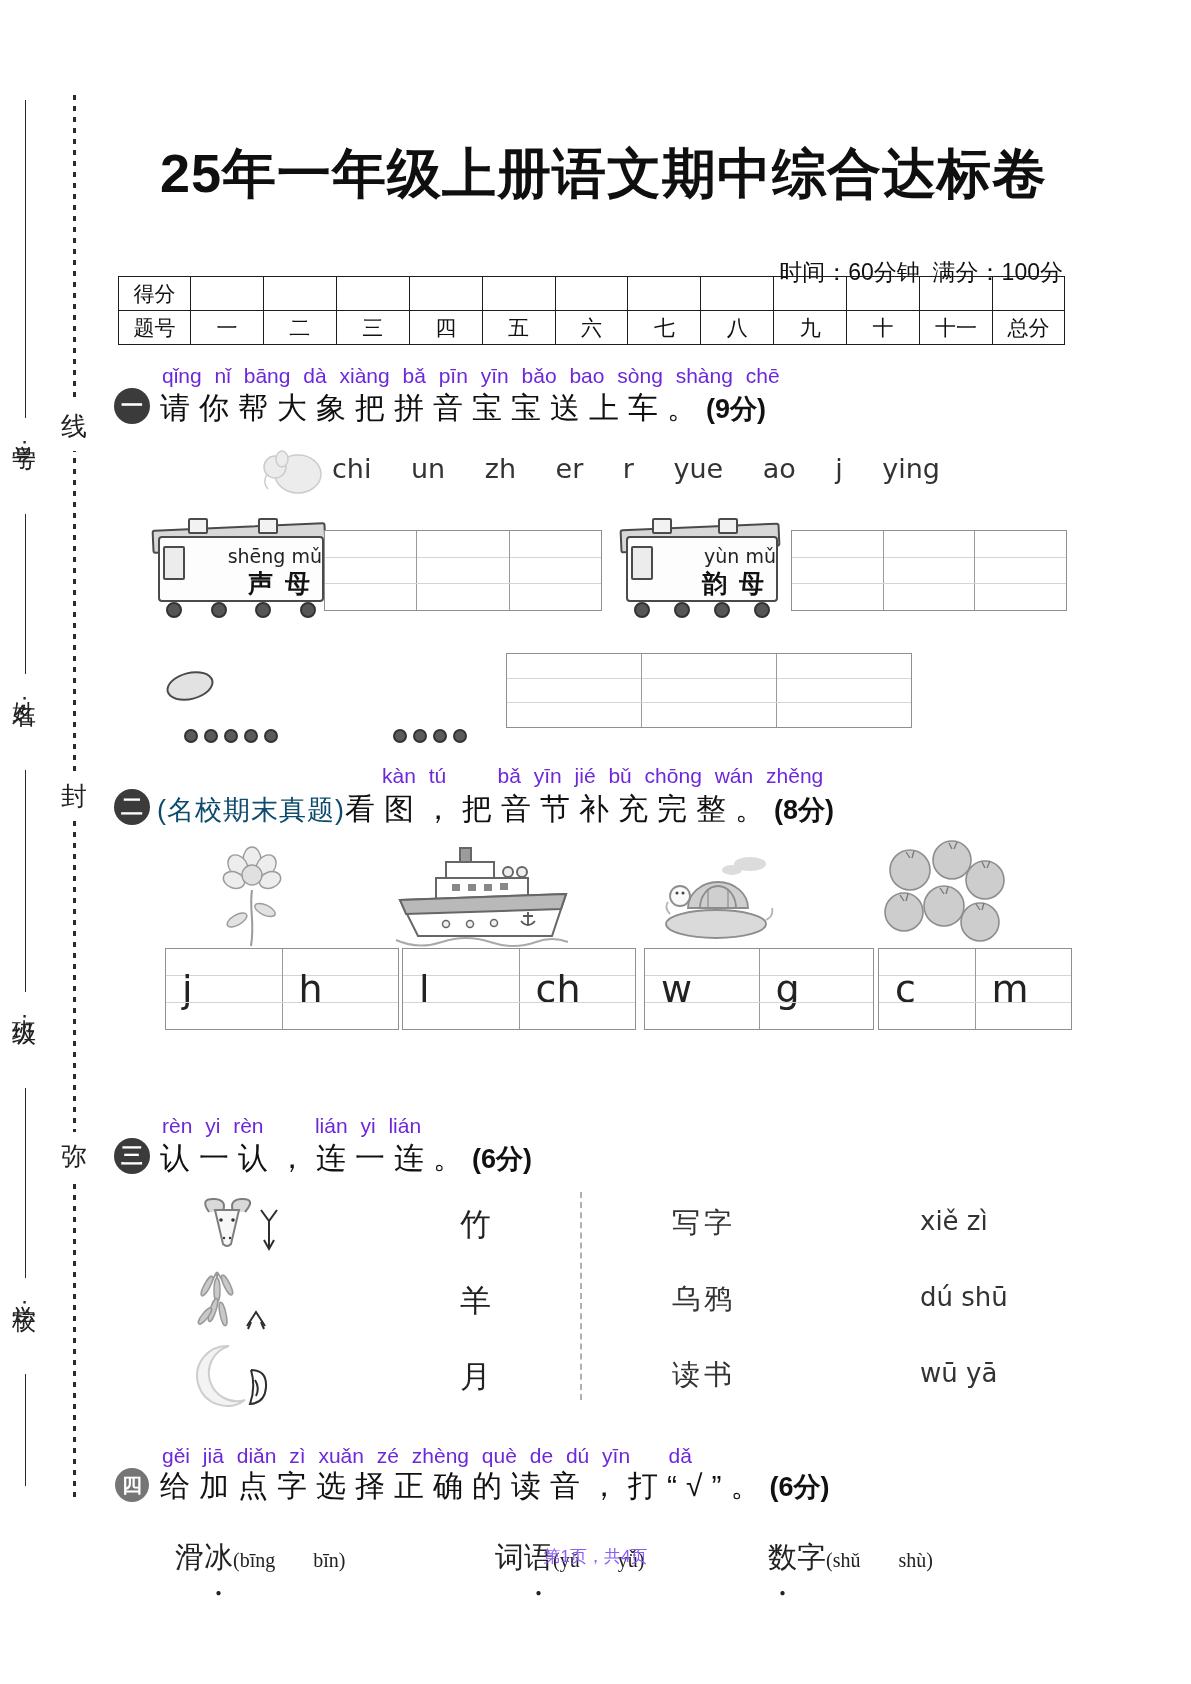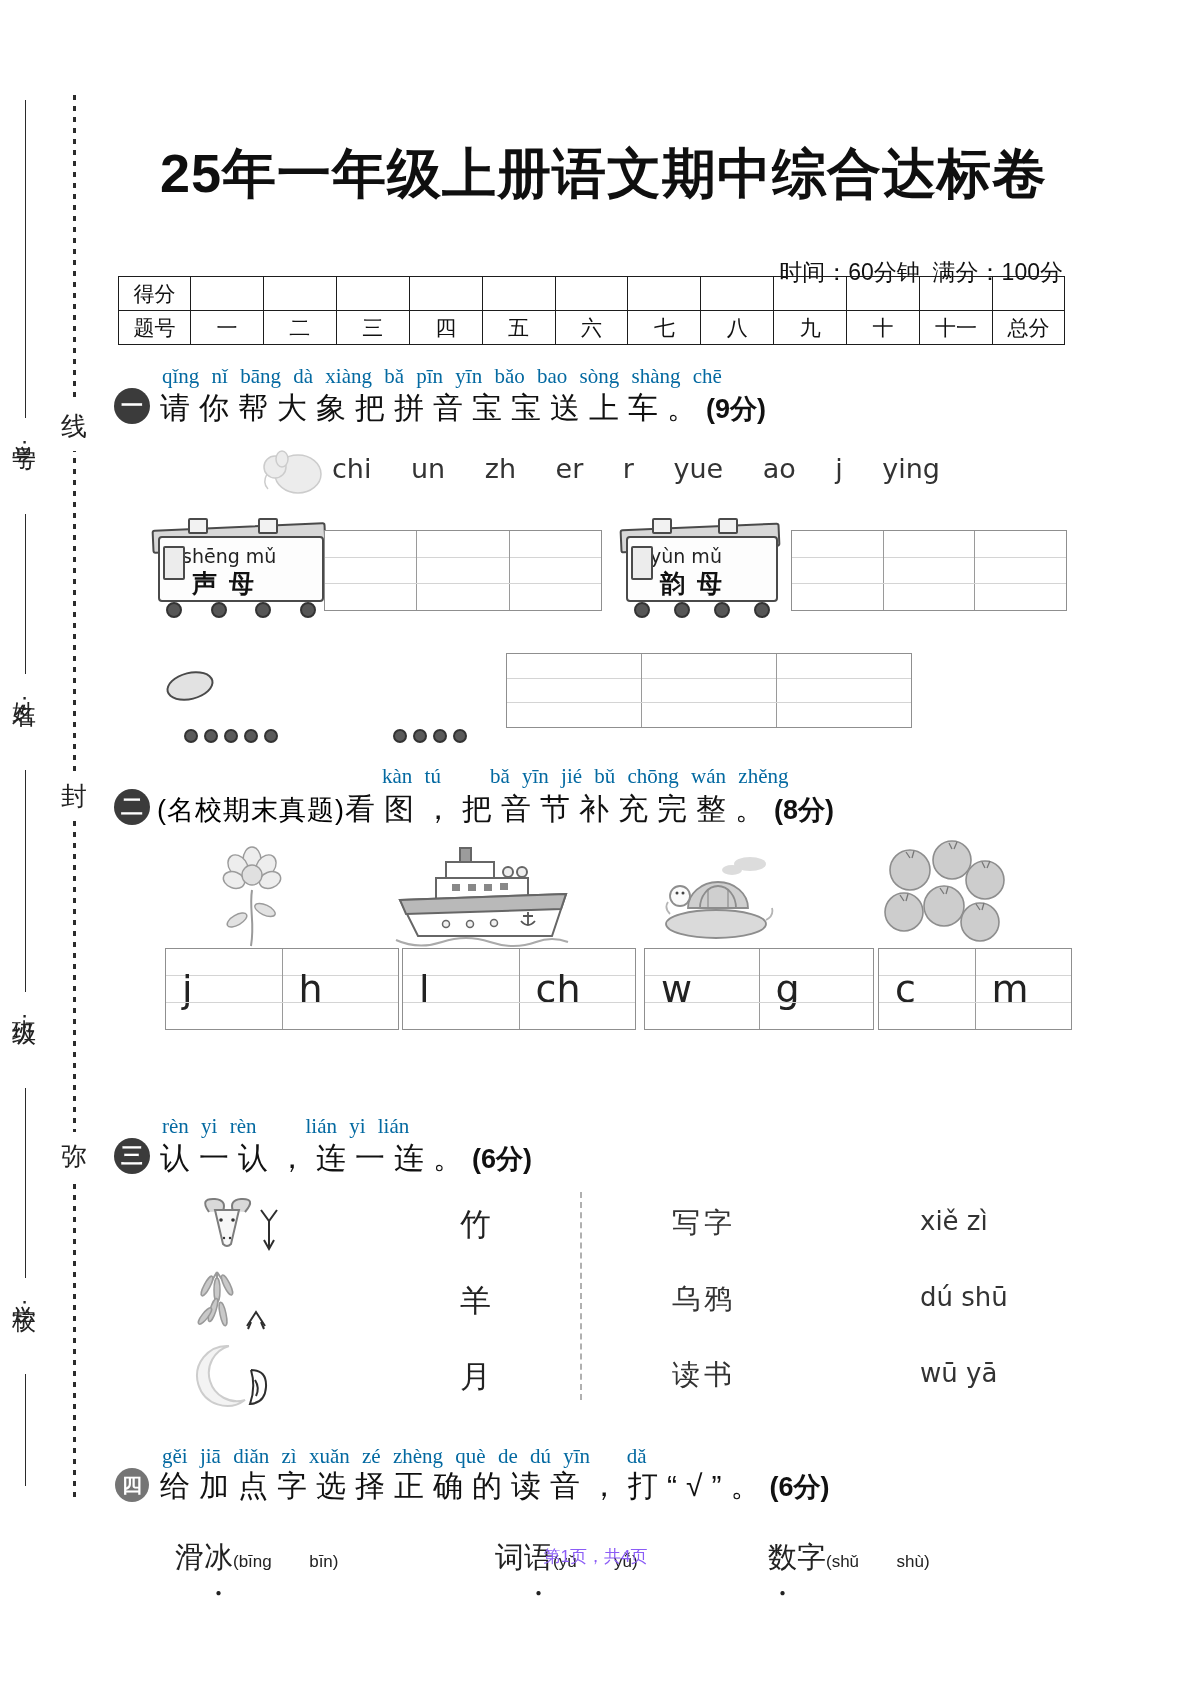--- a/index.html
+++ b/index.html
@@ -21,25 +21,25 @@
   .exam-info{position:absolute;right:128px;top:241px;font-size:23px;color:#111;white-space:pre;margin-top:16px;}
 
   
   .score-table{position:absolute;left:118px;top:276px;width:947px;border-collapse:collapse;table-layout:fixed;}
   .score-table td{border:1.8px solid #1d1d1d;height:33px;text-align:center;font-size:21px;padding:0;color:#111;}
 
   
   .badge{position:absolute;width:36px;height:36px;border-radius:50%;background:#3b3b3b;color:#fff;
     font-size:22px;font-weight:700;display:flex;align-items:center;justify-content:center;}
   .badge.gray{background:#757575;width:34px;height:34px;font-size:20px;}
-  .py{position:absolute;font-size:21px;color:#0369a1;white-space:pre;word-spacing:7px;
-    font-family:Liberation Serif, serif;}
+  .py{position:absolute;font-size:21px;color:#6d28d9;white-space:pre;word-spacing:7px;
+    font-family:Liberation Sans, sans-serif;}
   .qtext{position:absolute;font-size:30px;color:#111;white-space:pre;}
   .qtext .zh{letter-spacing:9px;}
-  .qtext .src{font-size:27px;color:#000000;letter-spacing:1px;margin-top:36px;}
+  .qtext .src{font-size:27px;color:#0c4a6e;letter-spacing:1px;margin-top:36px;}
   .qtext .score{font-weight:700;font-size:27px;}
 
   
   .items{position:absolute;left:332px;top:453px;width:608px;display:flex;justify-content:space-between;
     font-size:27px;color:#333;font-family:"DejaVu Sans",sans-serif;}
   .img{position:absolute;}
 
   .pgrid{position:absolute;border:1.8px solid #8f8f8f;display:flex;background:#fff;}
   .pgrid::before,.pgrid::after{content:"";position:absolute;left:0;right:0;height:1px;background:#d4d4d4;}
   .pgrid::before{top:33%;}
@@ -47,21 +47,21 @@
   .pgrid .cell{flex:1;border-right:1.6px solid #9a9a9a;position:relative;display:flex;align-items:center;}
   .pgrid .cell:last-child{border-right:none;}
   .letter{font-size:38px;color:#222;padding-left:16px;font-family:"DejaVu Sans",sans-serif;}
 
   .train{position:absolute;}
   .train .roof{position:absolute;left:-6px;right:-2px;top:4px;height:20px;background:#d8d8d8;
     border:2px solid #4a4a4a;transform:rotate(-2.5deg);border-radius:3px;}
   .train .chim{position:absolute;top:-4px;width:16px;height:12px;background:#f2f2f2;
     border:2px solid #4a4a4a;border-radius:2px;}
   .train .cab{position:absolute;left:0;right:0;top:14px;bottom:14px;background:#fdfdfd;
-    border:2px solid #4a4a4a;border-radius:4px;text-align:left;padding-left:8px;}
+    border:2px solid #4a4a4a;border-radius:4px;text-align:right;padding-left:8px;}
   .train .twin{position:absolute;left:5px;top:24px;width:18px;height:30px;background:#ececec;
     border:2px solid #4a4a4a;border-radius:2px;}
   .train .t-py{margin-top:7px;font-size:19px;color:#222;font-family:"DejaVu Sans",sans-serif;padding-left:14px;}
   .train .t-zh{font-size:25px;font-weight:600;letter-spacing:12px;padding-left:24px;color:#111;}
   .train .wheels{position:absolute;left:8px;right:8px;bottom:-2px;display:flex;justify-content:space-between;}
   .train .wheels i{width:16px;height:16px;border-radius:50%;background:#565656;border:2px solid #333;box-sizing:border-box;}
 
   .bullet{position:absolute;}
   .bullet .bbody{position:absolute;left:0;right:0;top:0;bottom:13px;background:#fff;
     border:2.5px solid #3f3f3f;border-radius:48px 10px 12px 10px / 44px 10px 12px 10px;overflow:hidden;}
@@ -76,21 +76,21 @@
   .bullet .bwheels i{width:14px;height:14px;border-radius:50%;background:#5a5a5a;border:2px solid #333;box-sizing:border-box;}
 
   
   .dash-divider{position:absolute;left:580px;top:1192px;height:208px;border-left:2px dashed #b0b0b0;}
   .q3-char{position:absolute;font-size:31px;color:#222;}
   .q3-word{position:absolute;font-size:28px;color:#333;letter-spacing:4px;}
   .q3-py{position:absolute;font-size:26px;color:#333;font-family:"DejaVu Sans",sans-serif;white-space:pre;}
 
   
   .q4item{position:absolute;top:1538px;font-size:29px;color:#222;white-space:pre;}
-  .q4item .opts{font-family:Liberation Sans, sans-serif;font-size:17px;word-spacing:14px;}
+  .q4item .opts{font-family:Liberation Serif, serif;font-size:20px;word-spacing:14px;}
   .dotted{position:relative;display:inline-block;}
   .dotted::after{content:"●";position:absolute;left:50%;transform:translateX(-50%);bottom:-20px;
     font-size:10px;color:#222;}
 
   .footer{position:absolute;left:0;right:0;top:1545px;text-align:center;font-size:17px;color:#8b5cf6;}
 </style>
 </head>
 <body>
 
 <div class="page">

